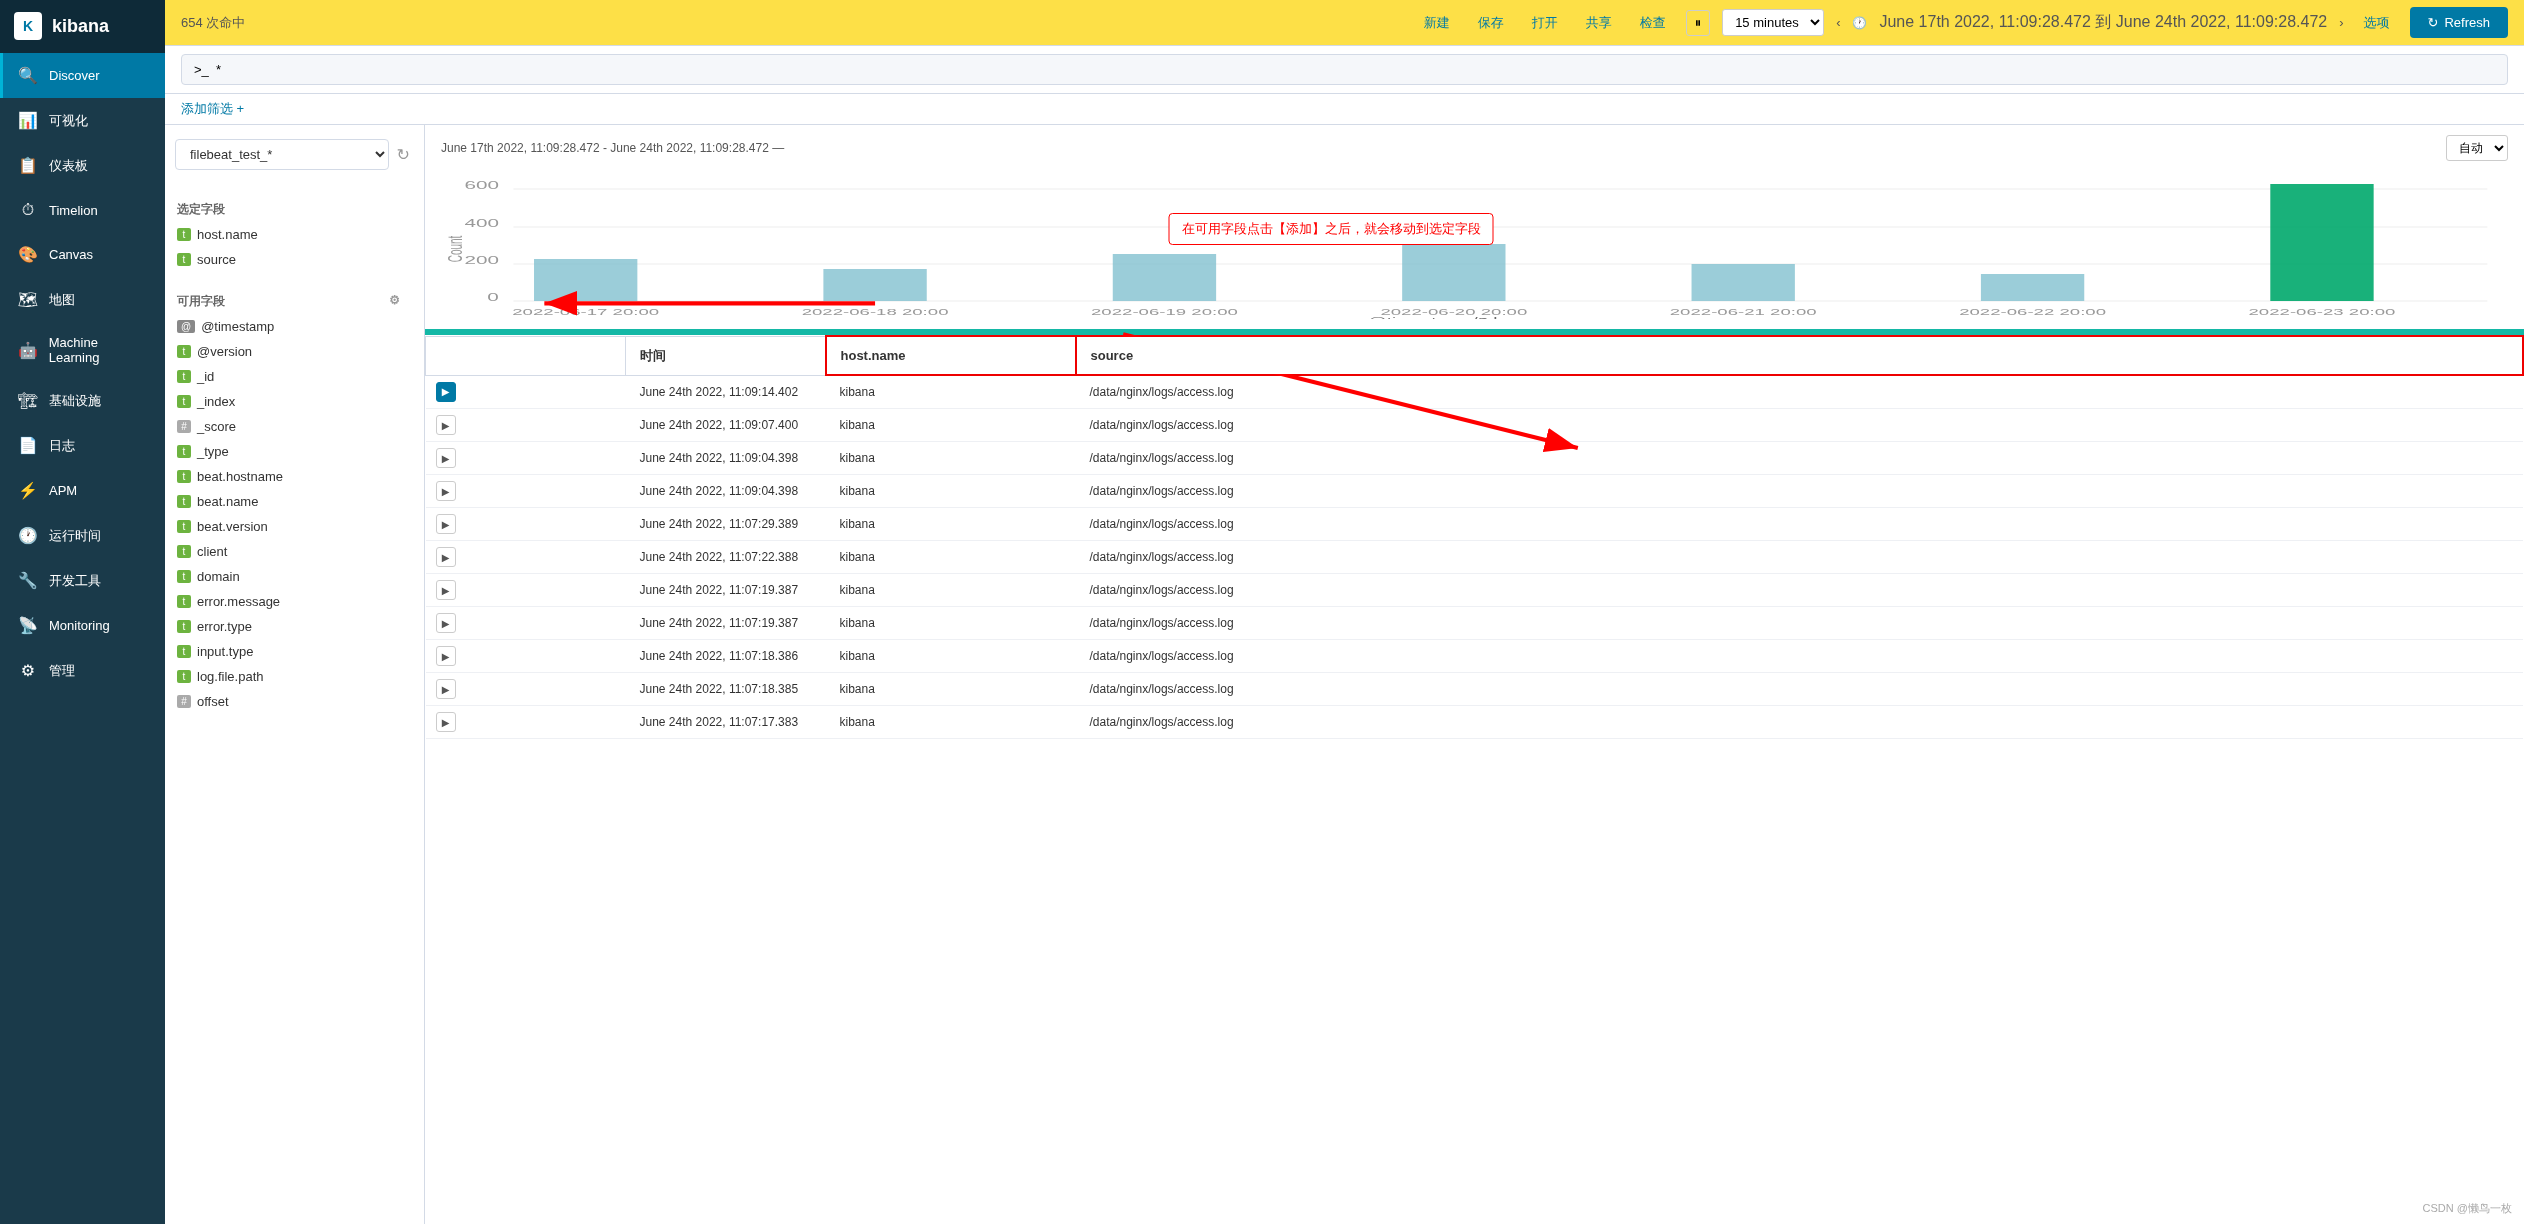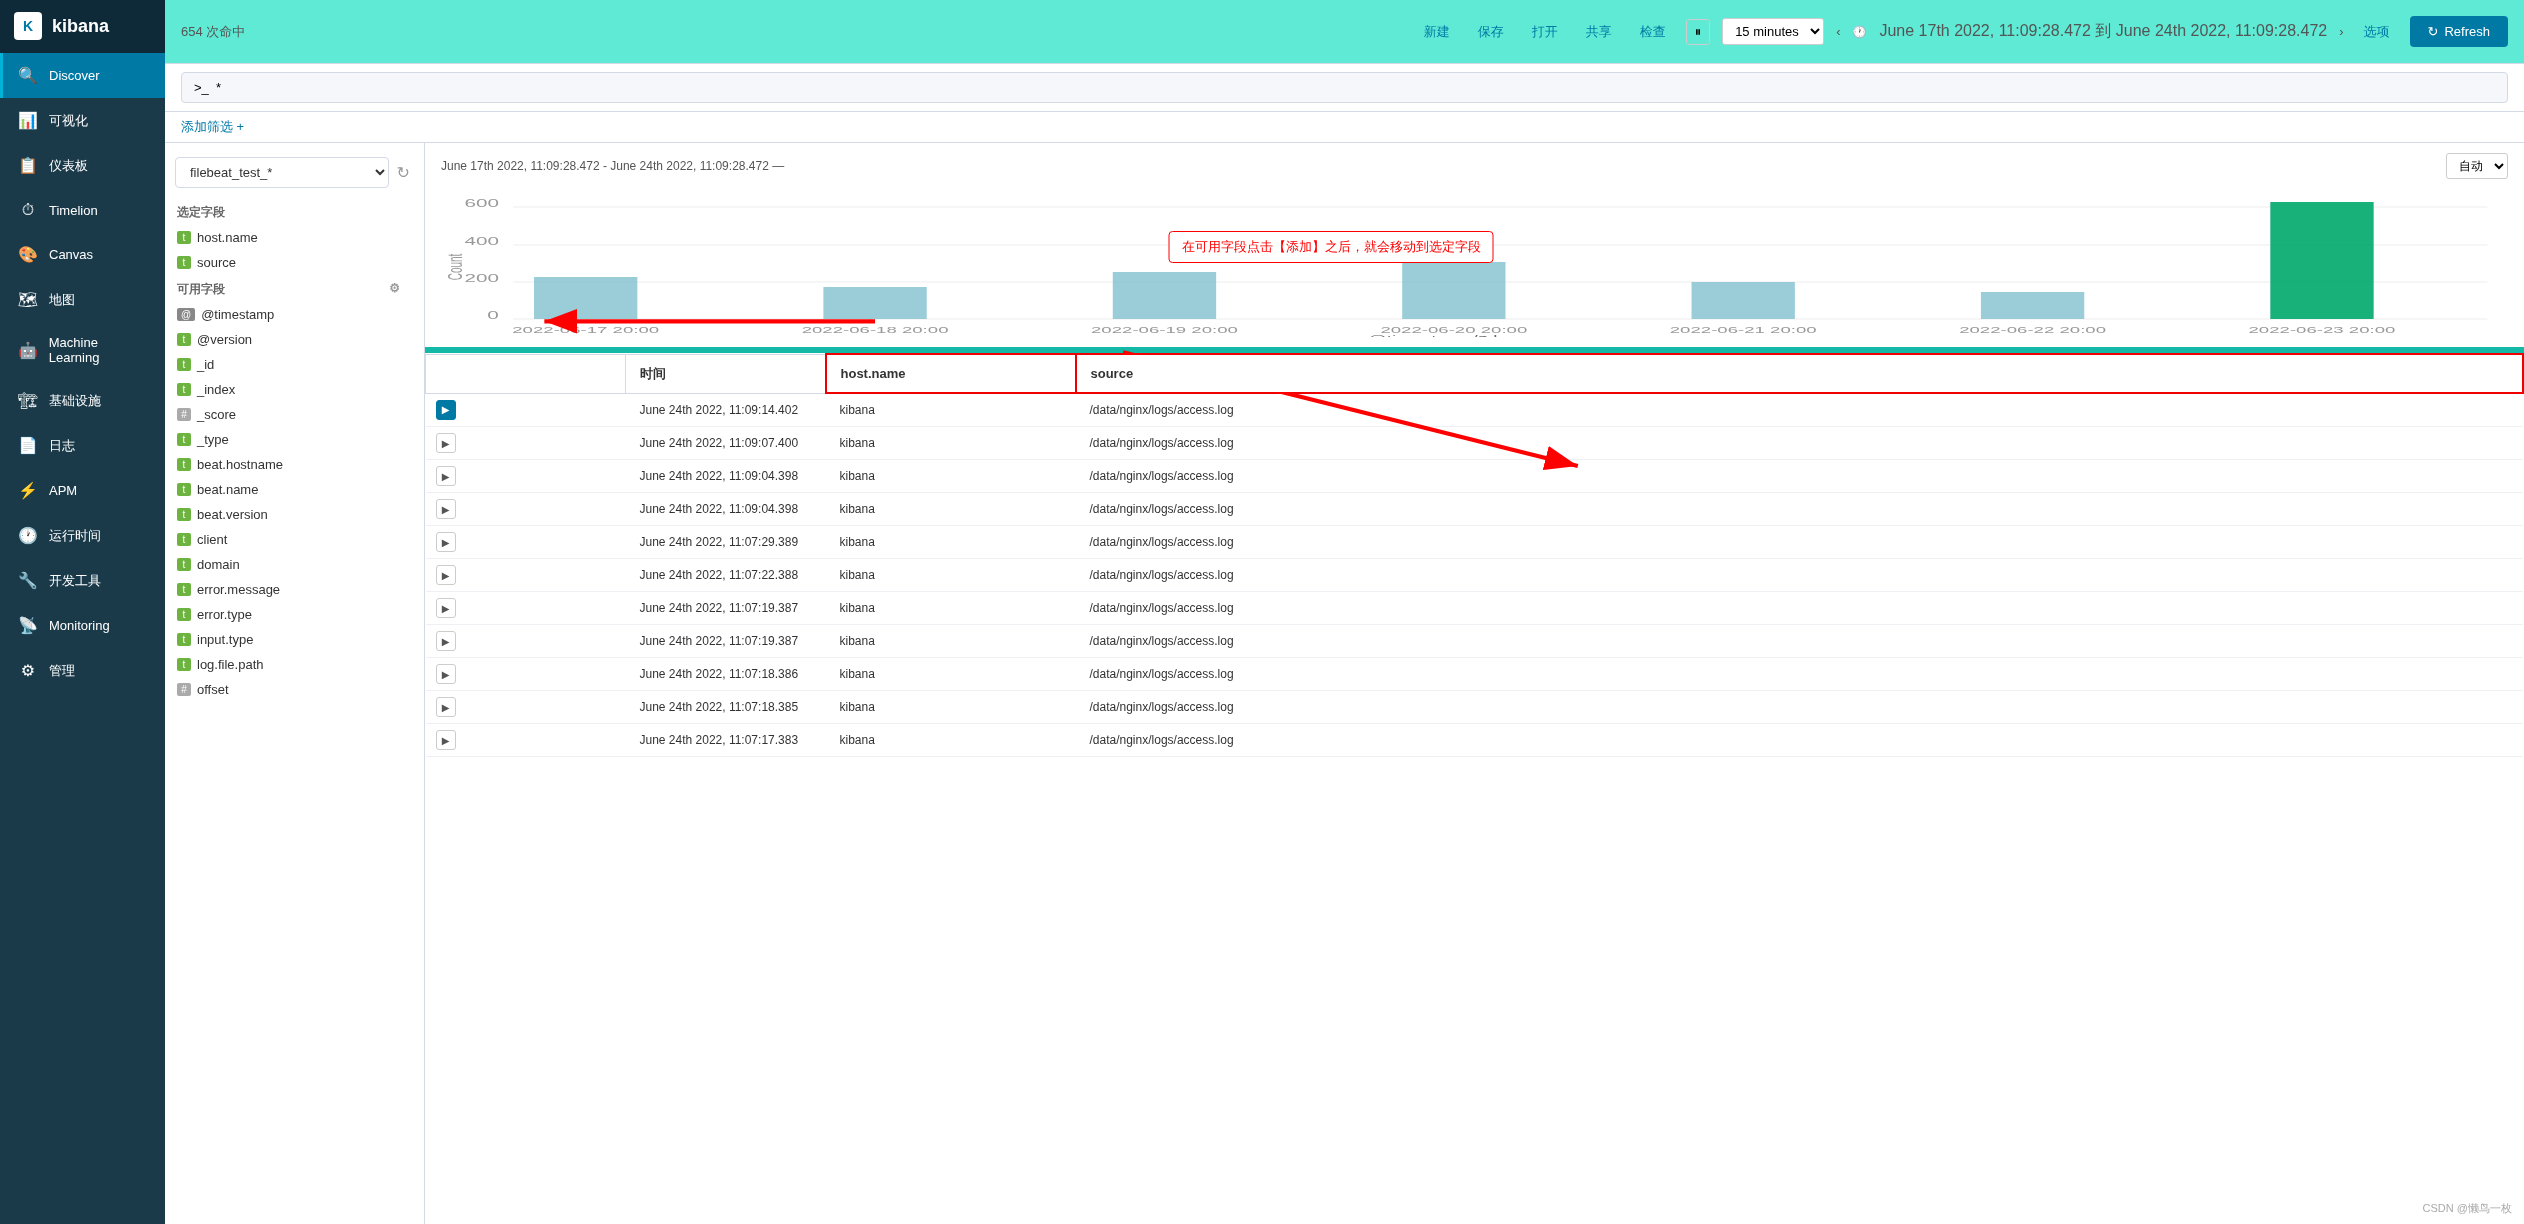--- a/index.html
+++ b/index.html
@@ -48,26 +48,26 @@
     
     .main {
       flex: 1;
       display: flex;
       flex-direction: column;
       overflow: hidden;
     }
 
     
     .topbar {
-      background: #5eead4;
+      background: #fde047;
       border-bottom: 1px solid #d3dae6;
       display: flex;
       align-items: center;
       padding: 12px 16px;
-      height: 64px;
+      height: 46px;
       gap: 12px;
       flex-shrink: 0;
     }
     .topbar-title { font-size: 13px; color: #555; flex-shrink: 0; }
     .topbar-actions { display: flex; gap: 12px; margin-left: auto; align-items: center; }
     .topbar-btn {
       background: none;
       border: none;
       cursor: pointer;
       font-size: 13px;
@@ -178,20 +178,21 @@
       cursor: pointer;
       font-size: 16px;
       color: #999;
       padding: 4px;
     }
     .section-label {
       font-size: 12px;
       color: #666;
       padding: 6px 12px 4px;
       font-weight: 600;
+      margin-top: 15px;
     }
     .field-item {
       display: flex;
       align-items: center;
       padding: 5px 12px;
       cursor: pointer;
       gap: 6px;
       position: relative;
     }
     .field-type {

